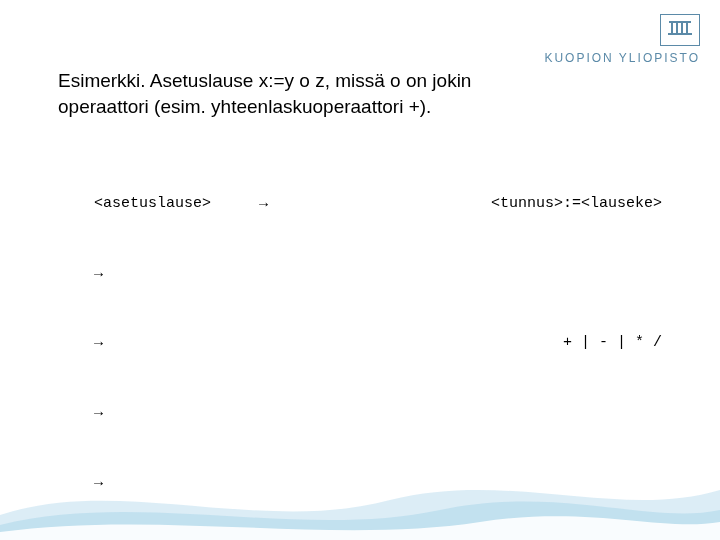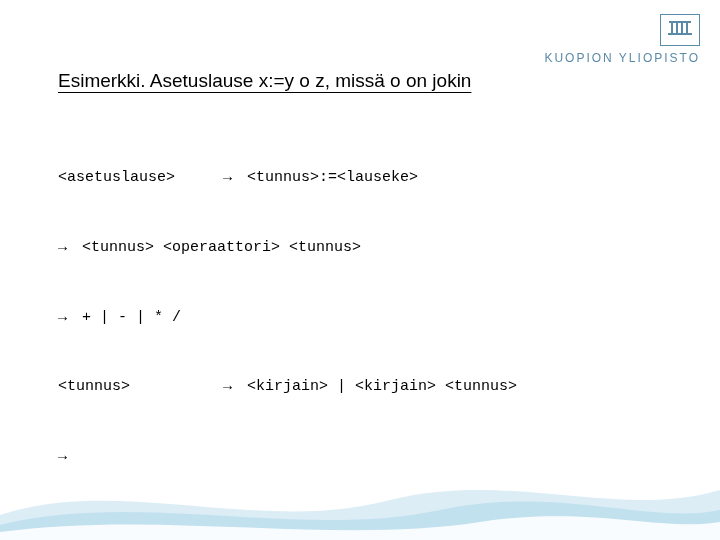--- a/index.html
+++ b/index.html
@@ -44,34 +44,33 @@
     font-size: 12px;
     letter-spacing: 2px;
     color: #5b8aa8;
     font-family: Arial, sans-serif;
   }
   .title {
     font-size: 19px;
     line-height: 1.35;
     margin-bottom: 26px;
     font-weight: normal;
-    text-decoration: underline;
     text-underline-offset: 5px;
   }
   .grammar {
     font-family: "Courier New", Courier, monospace;
     font-size: 15px;
     line-height: 1.55;
     margin-bottom: 26px;
     white-space: pre;
   }
-  .grammar-row { display: flex; }
+  .grammar-row { display: flex; margin-left: 36px; }
   .g-left  { width: 165px; flex: none; }
   .g-arrow { width: 24px;  flex: none; }
-  .g-right { flex: 1; }
+  .g-right { flex: 1; text-align: right; }
 </style>
 </head>
 <body>
 
 <svg class="bg-wave" viewBox="0 0 720 120" preserveAspectRatio="none">
   <path d="M0,95 C120,55 260,115 390,80 C510,50 620,100 720,70 L720,120 L0,120 Z" fill="#d6eaf4" opacity="0.85"></path>
   <path d="M0,105 C140,70 300,120 440,90 C560,65 650,105 720,90 L720,120 L0,120 Z" fill="#b7dcec" opacity="0.7"></path>
   <path d="M0,112 C160,90 330,125 480,102 C590,85 660,112 720,102 L720,120 L0,120 Z" fill="#ffffff" opacity="0.9"></path>
 </svg>
 
@@ -86,39 +85,37 @@
       <rect x="2" y="2" width="22" height="2" fill="#5b8aa8"></rect>
     </svg>
   </span><br>
   <span class="logo-text">KUOPION YLIOPISTO</span>
 </div>
 
 <div class="content">
 
   <div class="title">
     <span>Esimerkki. Asetuslause x:=y o z, missä o on jokin</span><br>
+    <span>operaattori (esim. yhteenlaskuoperaattori +).</span>
   </div>
 
   <div class="grammar">
     <div class="grammar-row">
       <span class="g-left">&lt;asetuslause&gt;</span>
       <span class="g-arrow">→</span>
       <span class="g-right">&lt;tunnus&gt;:=&lt;lauseke&gt;</span>
     </div>
     <div class="grammar-row">
       <span class="g-arrow">→</span>
-      <span class="g-right">&lt;tunnus&gt; &lt;operaattori&gt; &lt;tunnus&gt;</span>
     </div>
     <div class="grammar-row">
       <span class="g-arrow">→</span>
       <span class="g-right">+ | - | * /</span>
     </div>
     <div class="grammar-row">
-      <span class="g-left">&lt;tunnus&gt;</span>
       <span class="g-arrow">→</span>
-      <span class="g-right">&lt;kirjain&gt; | &lt;kirjain&gt; &lt;tunnus&gt;</span>
     </div>
     <div class="grammar-row">
       <span class="g-arrow">→</span>
     </div>
   </div>
 
 </div>
 
 </body></html>

